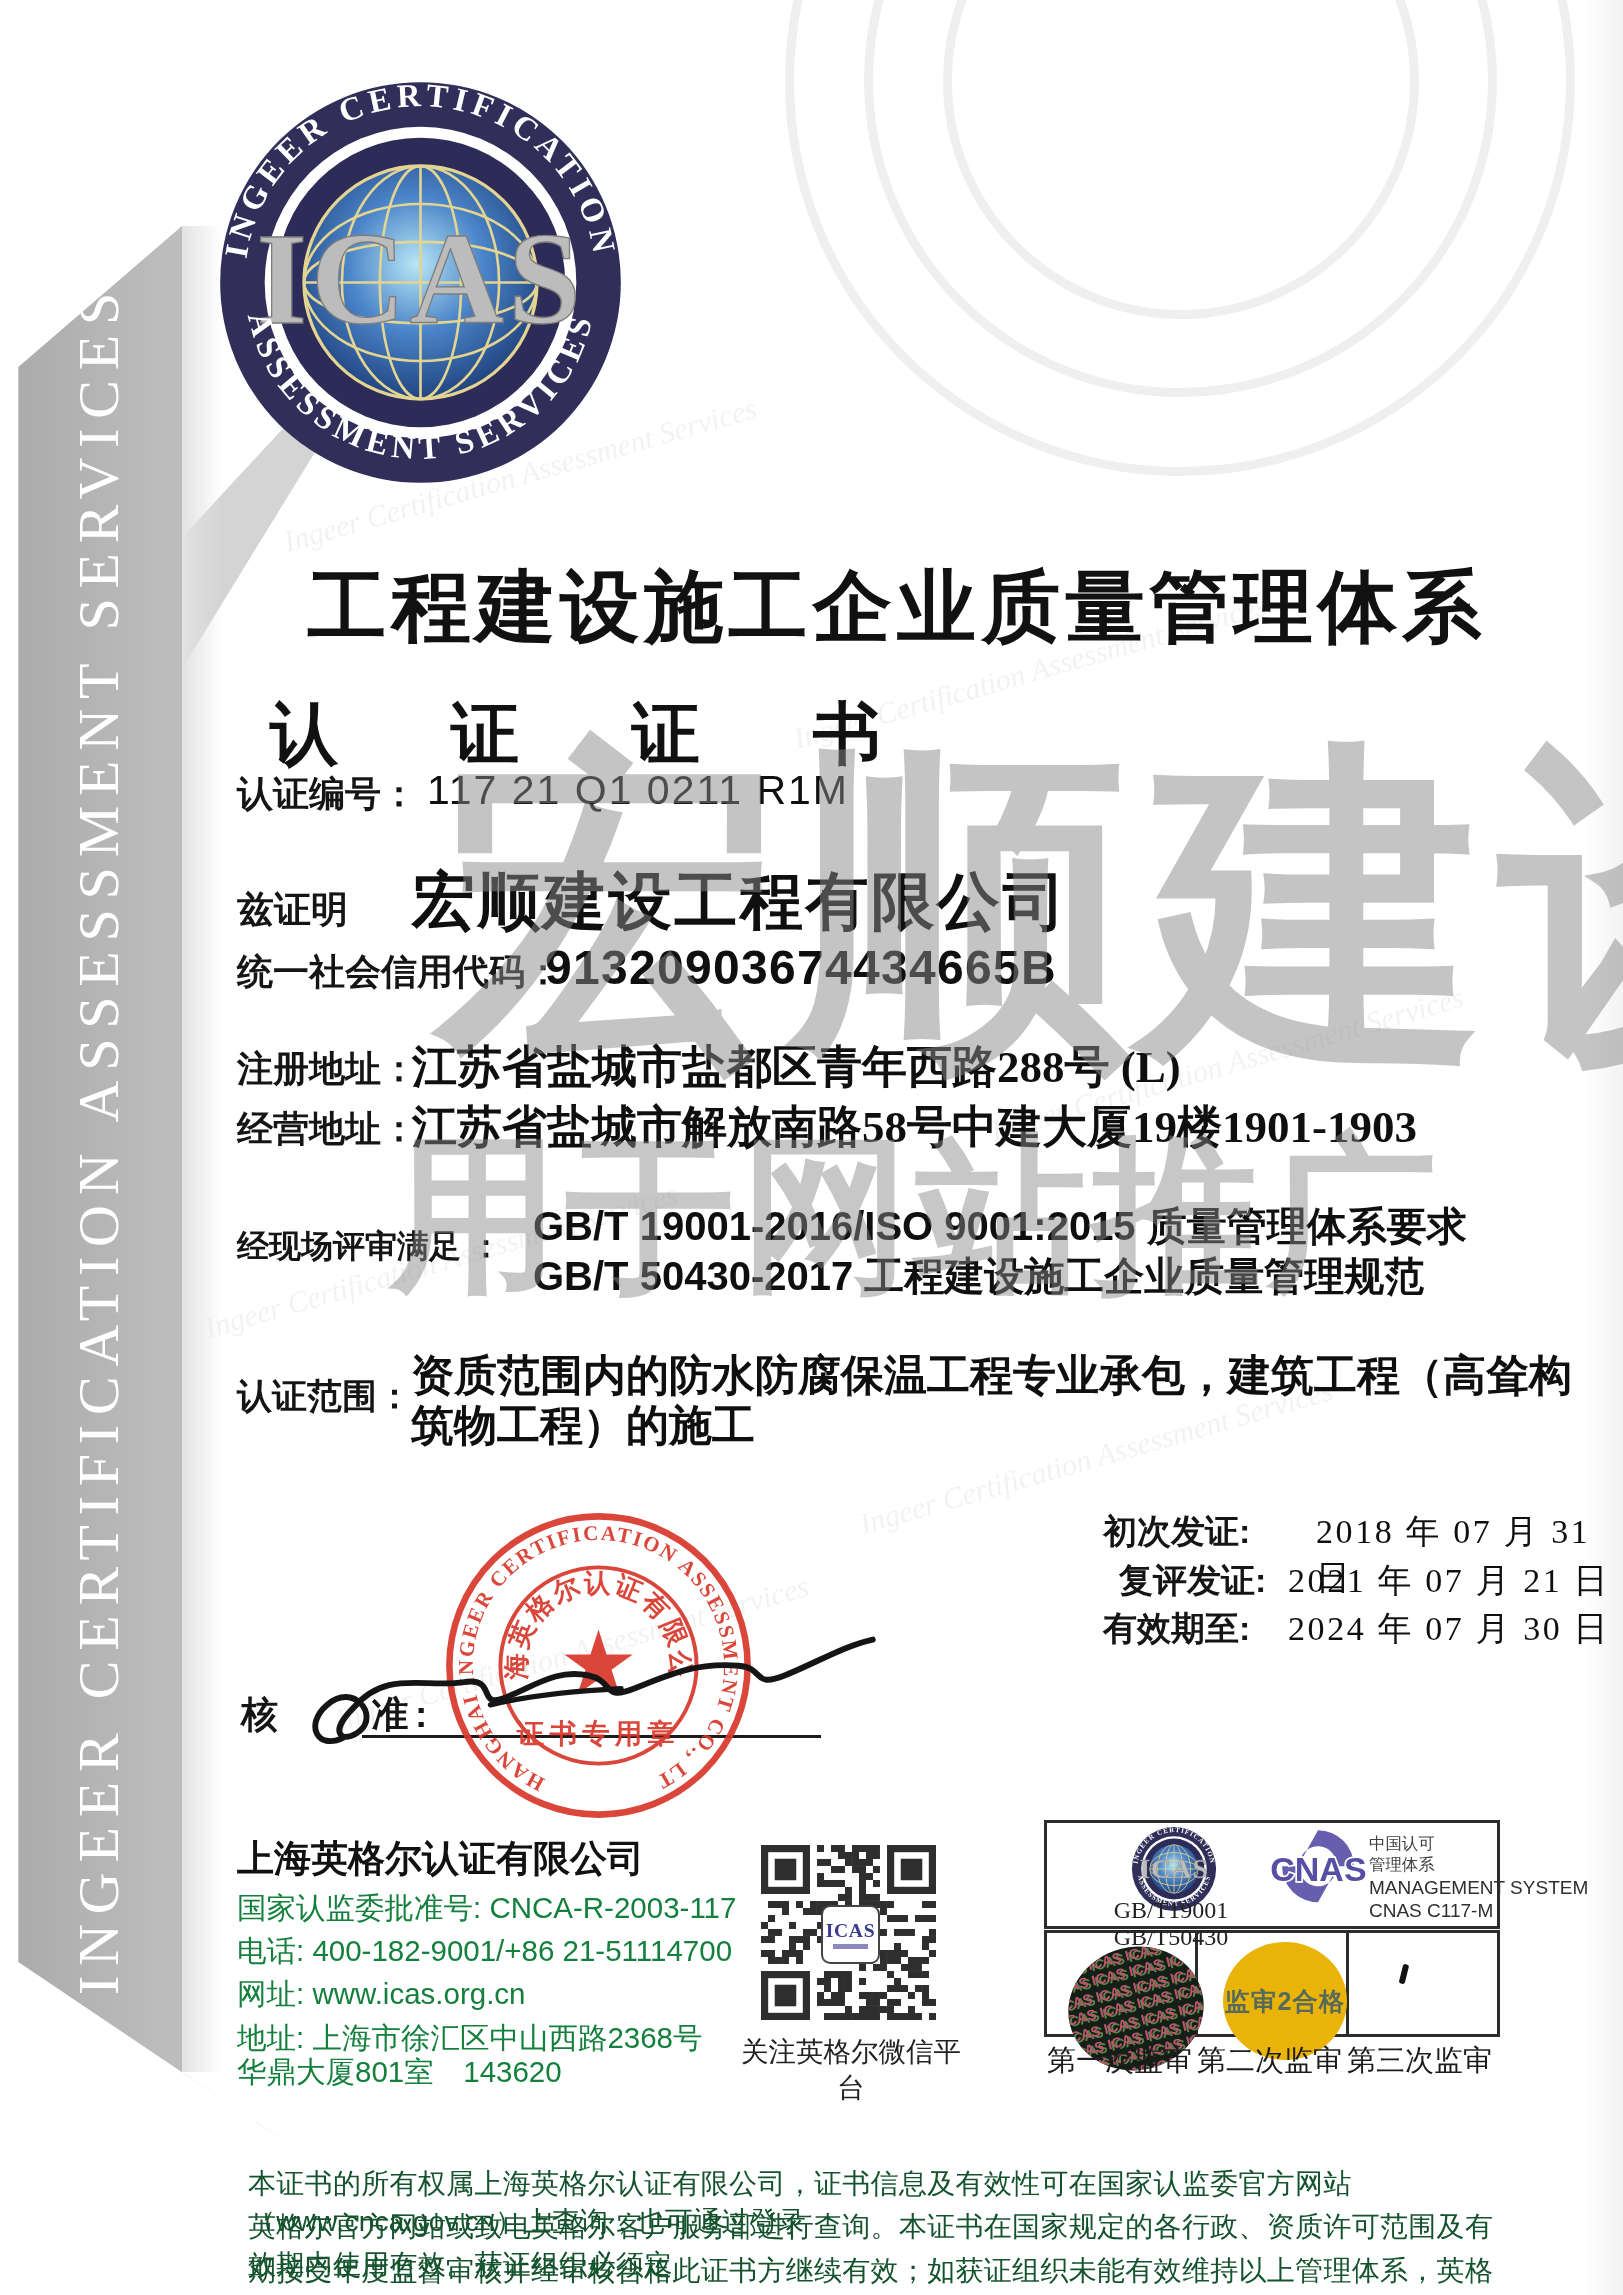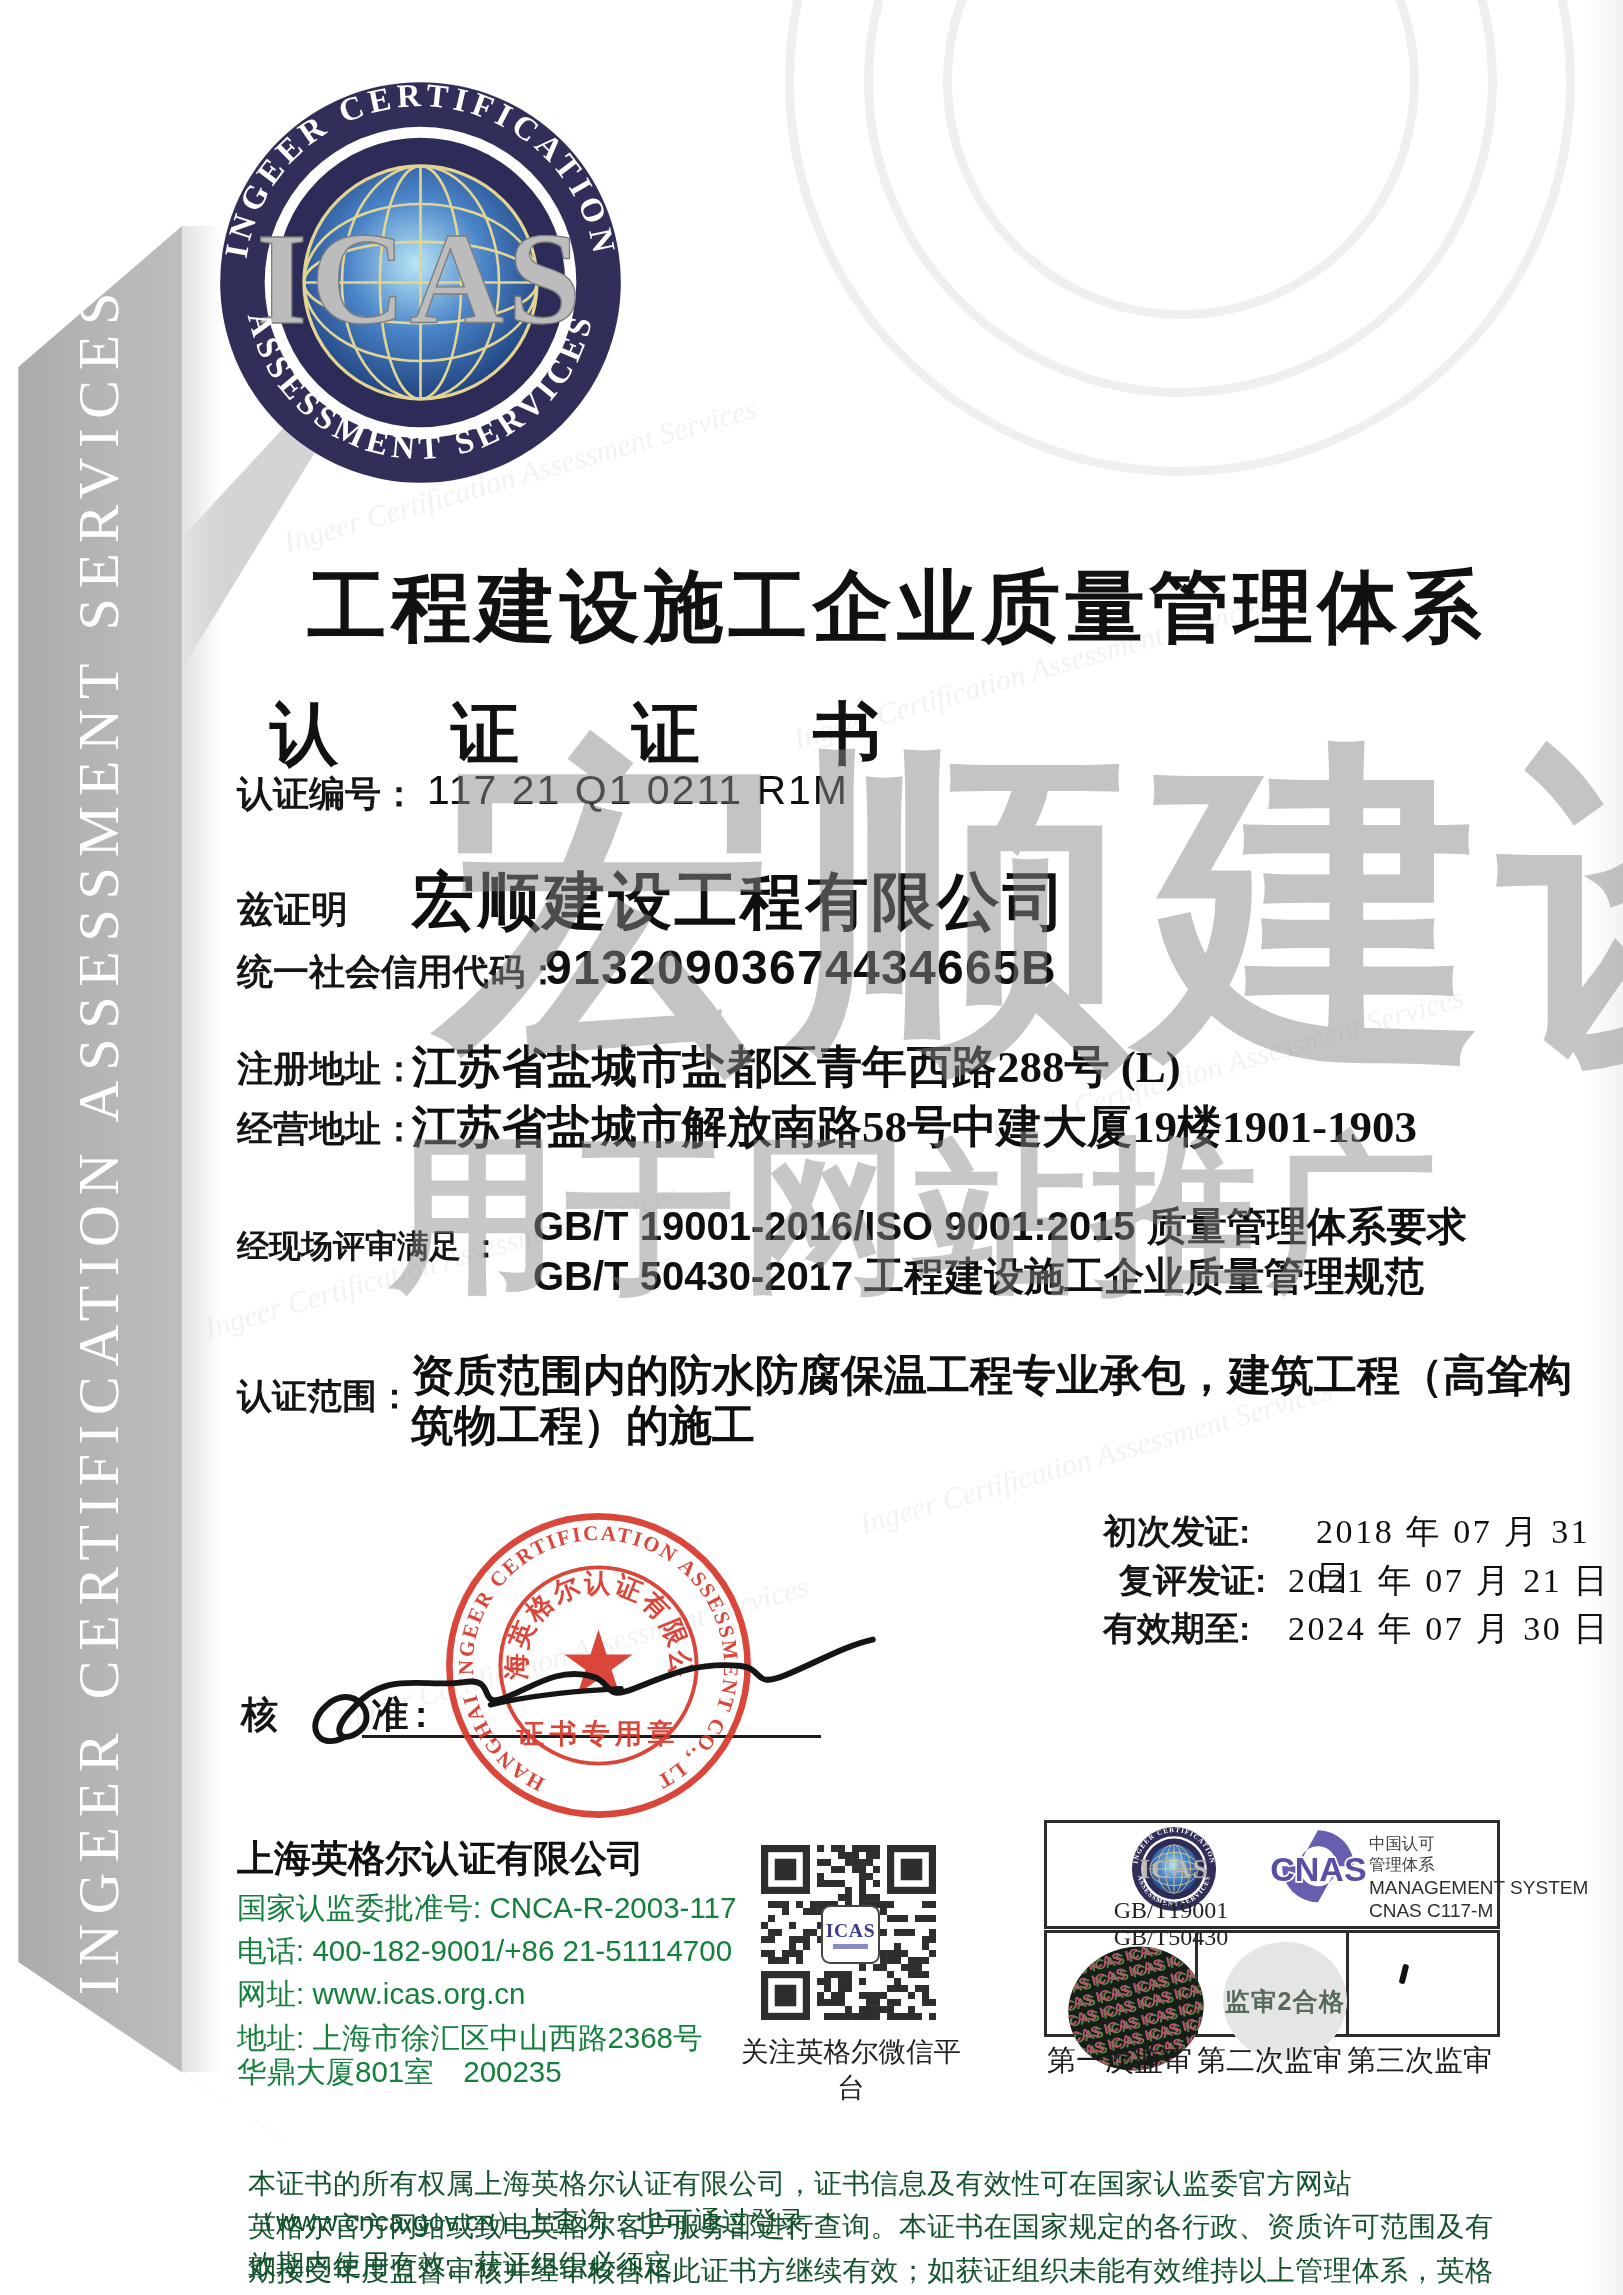--- a/index.html
+++ b/index.html
@@ -86,21 +86,21 @@
   .cnas-text{position:absolute;z-index:4;color:#3f3f3f;line-height:1.25;}
   .gbt-caption{position:absolute;left:1073px;top:1897px;width:196px;text-align:center;z-index:4;font-family:"Liberation Serif",serif;font-size:24px;color:#222;}
   .sticker1{
     position:absolute;left:21px;top:14.4px;width:136px;height:123px;border-radius:50%;
     background:#131f17;overflow:hidden;transform:rotate(-14deg);
   }
   .sticker1 .t1{position:absolute;left:-6.5px;top:0px;width:157px;font-size:14.4px;line-height:16.4px;color:#bd5570;font-weight:bold;word-break:break-all;}
   .sticker1 .t2{position:absolute;left:-3.9px;top:2px;width:157px;font-size:14.4px;line-height:16.4px;color:#79a457;font-weight:bold;word-break:break-all;opacity:.75;}
   .sticker2{
     position:absolute;left:25px;top:9.2px;width:124px;height:118px;border-radius:50%;
-    background:#e5e5e5;display:flex;align-items:center;justify-content:center;
+    background:#eab308;display:flex;align-items:center;justify-content:center;
   }
   .sticker2 span{font-size:25px;font-weight:bold;color:#566a5b;letter-spacing:1.3px;}
   .sticker3-mark{position:absolute;left:52px;top:31px;width:5.9px;height:19.6px;background:#111;transform:rotate(14deg);border-radius:2.6px;}
   
   .footer-line{position:absolute;left:248px;width:1267px;z-index:3;font-size:28px;color:#14532d;letter-spacing:0.3px;}
   
   .approve-underline{position:absolute;left:362px;top:1735px;width:459px;height:2.6px;background:#1b1b1b;z-index:3;}
   .edge-strip{position:absolute;right:0;top:0;width:39px;height:2295px;z-index:0;
     background:linear-gradient(90deg,rgba(0,0,0,0),rgba(0,0,0,.05));}
 </style>
@@ -219,21 +219,21 @@
 </svg>
 
 <div class="wm-company">宏顺建设</div>
 <div class="wm-promo">用于网站推广</div>
 
 <div class="issuer-name">上海英格尔认证有限公司</div>
 <div class="issuer-line" style="top:1889px;">国家认监委批准号: CNCA-R-2003-117</div>
 <div class="issuer-line" style="top:1932px;">电话: 400-182-9001/+86 21-51114700</div>
 <div class="issuer-line" style="top:1975px;">网址: www.icas.org.cn</div>
 <div class="issuer-line" style="top:2019px;">地址: 上海市徐汇区中山西路2368号</div>
-<div class="issuer-line" style="top:2053px;">华鼎大厦801室　200235</div>
+<div class="issuer-line" style="top:2053px;">华鼎大厦801室　143620</div>
 
 <div class="qr-wrap">
   <svg width="175" height="175" viewBox="0 0 268 268">
     <g fill="#2e2e2e">
       <rect x="0" y="0" width="75" height="75"></rect>
         <rect x="11" y="11" width="53" height="53" fill="#fff"></rect>
         <rect x="21" y="21" width="33" height="33"></rect>
       <rect x="193" y="0" width="75" height="75"></rect>
         <rect x="204" y="11" width="53" height="53" fill="#fff"></rect>
         <rect x="214" y="21" width="33" height="33"></rect>

